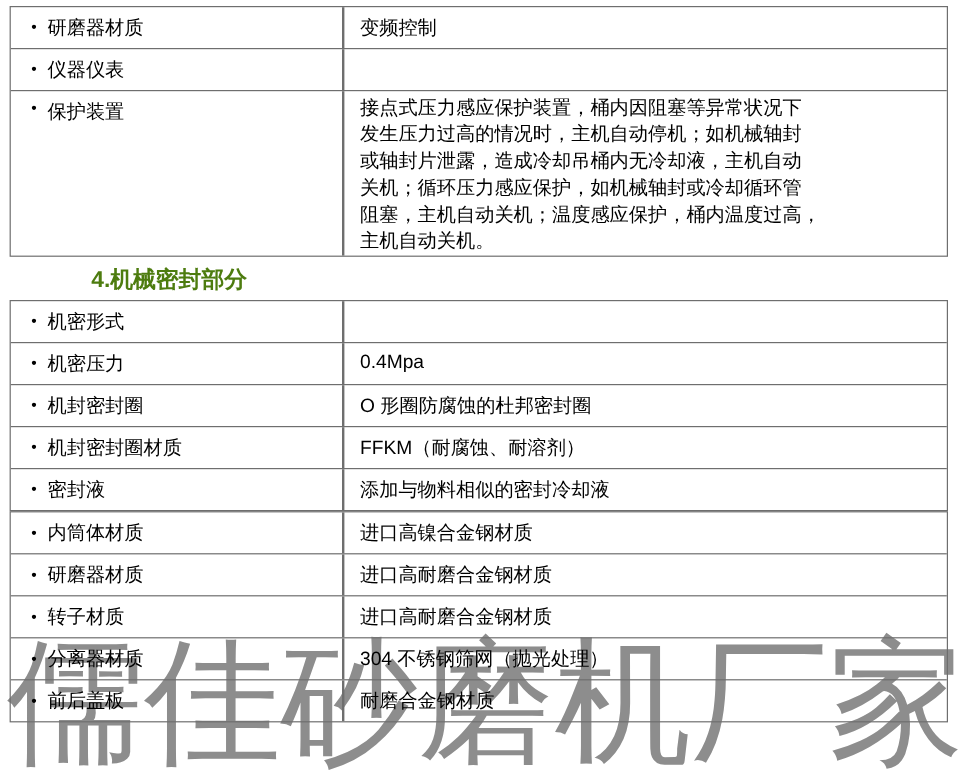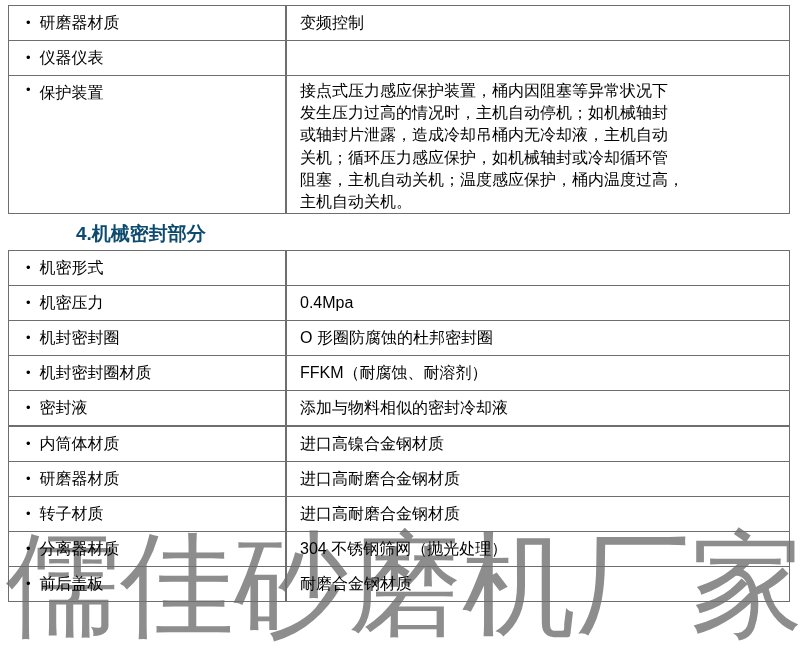--- a/index.html
+++ b/index.html
@@ -82,21 +82,21 @@
     align-items: flex-start;
     padding-top: 4px;
     line-height: 22.2px;
     white-space: pre-line;
   }
   
   .heading {
     margin: 7px 0 4px 76px;
     font-size: 19px;
     font-weight: bold;
-    color: #0c4a6e;
+    color: #4d7c0f;
     line-height: 25px;
   }
 </style>
 </head>
 <body>
 
 <div class="page">
 
   <div class="watermark">
       <span>儒</span>

